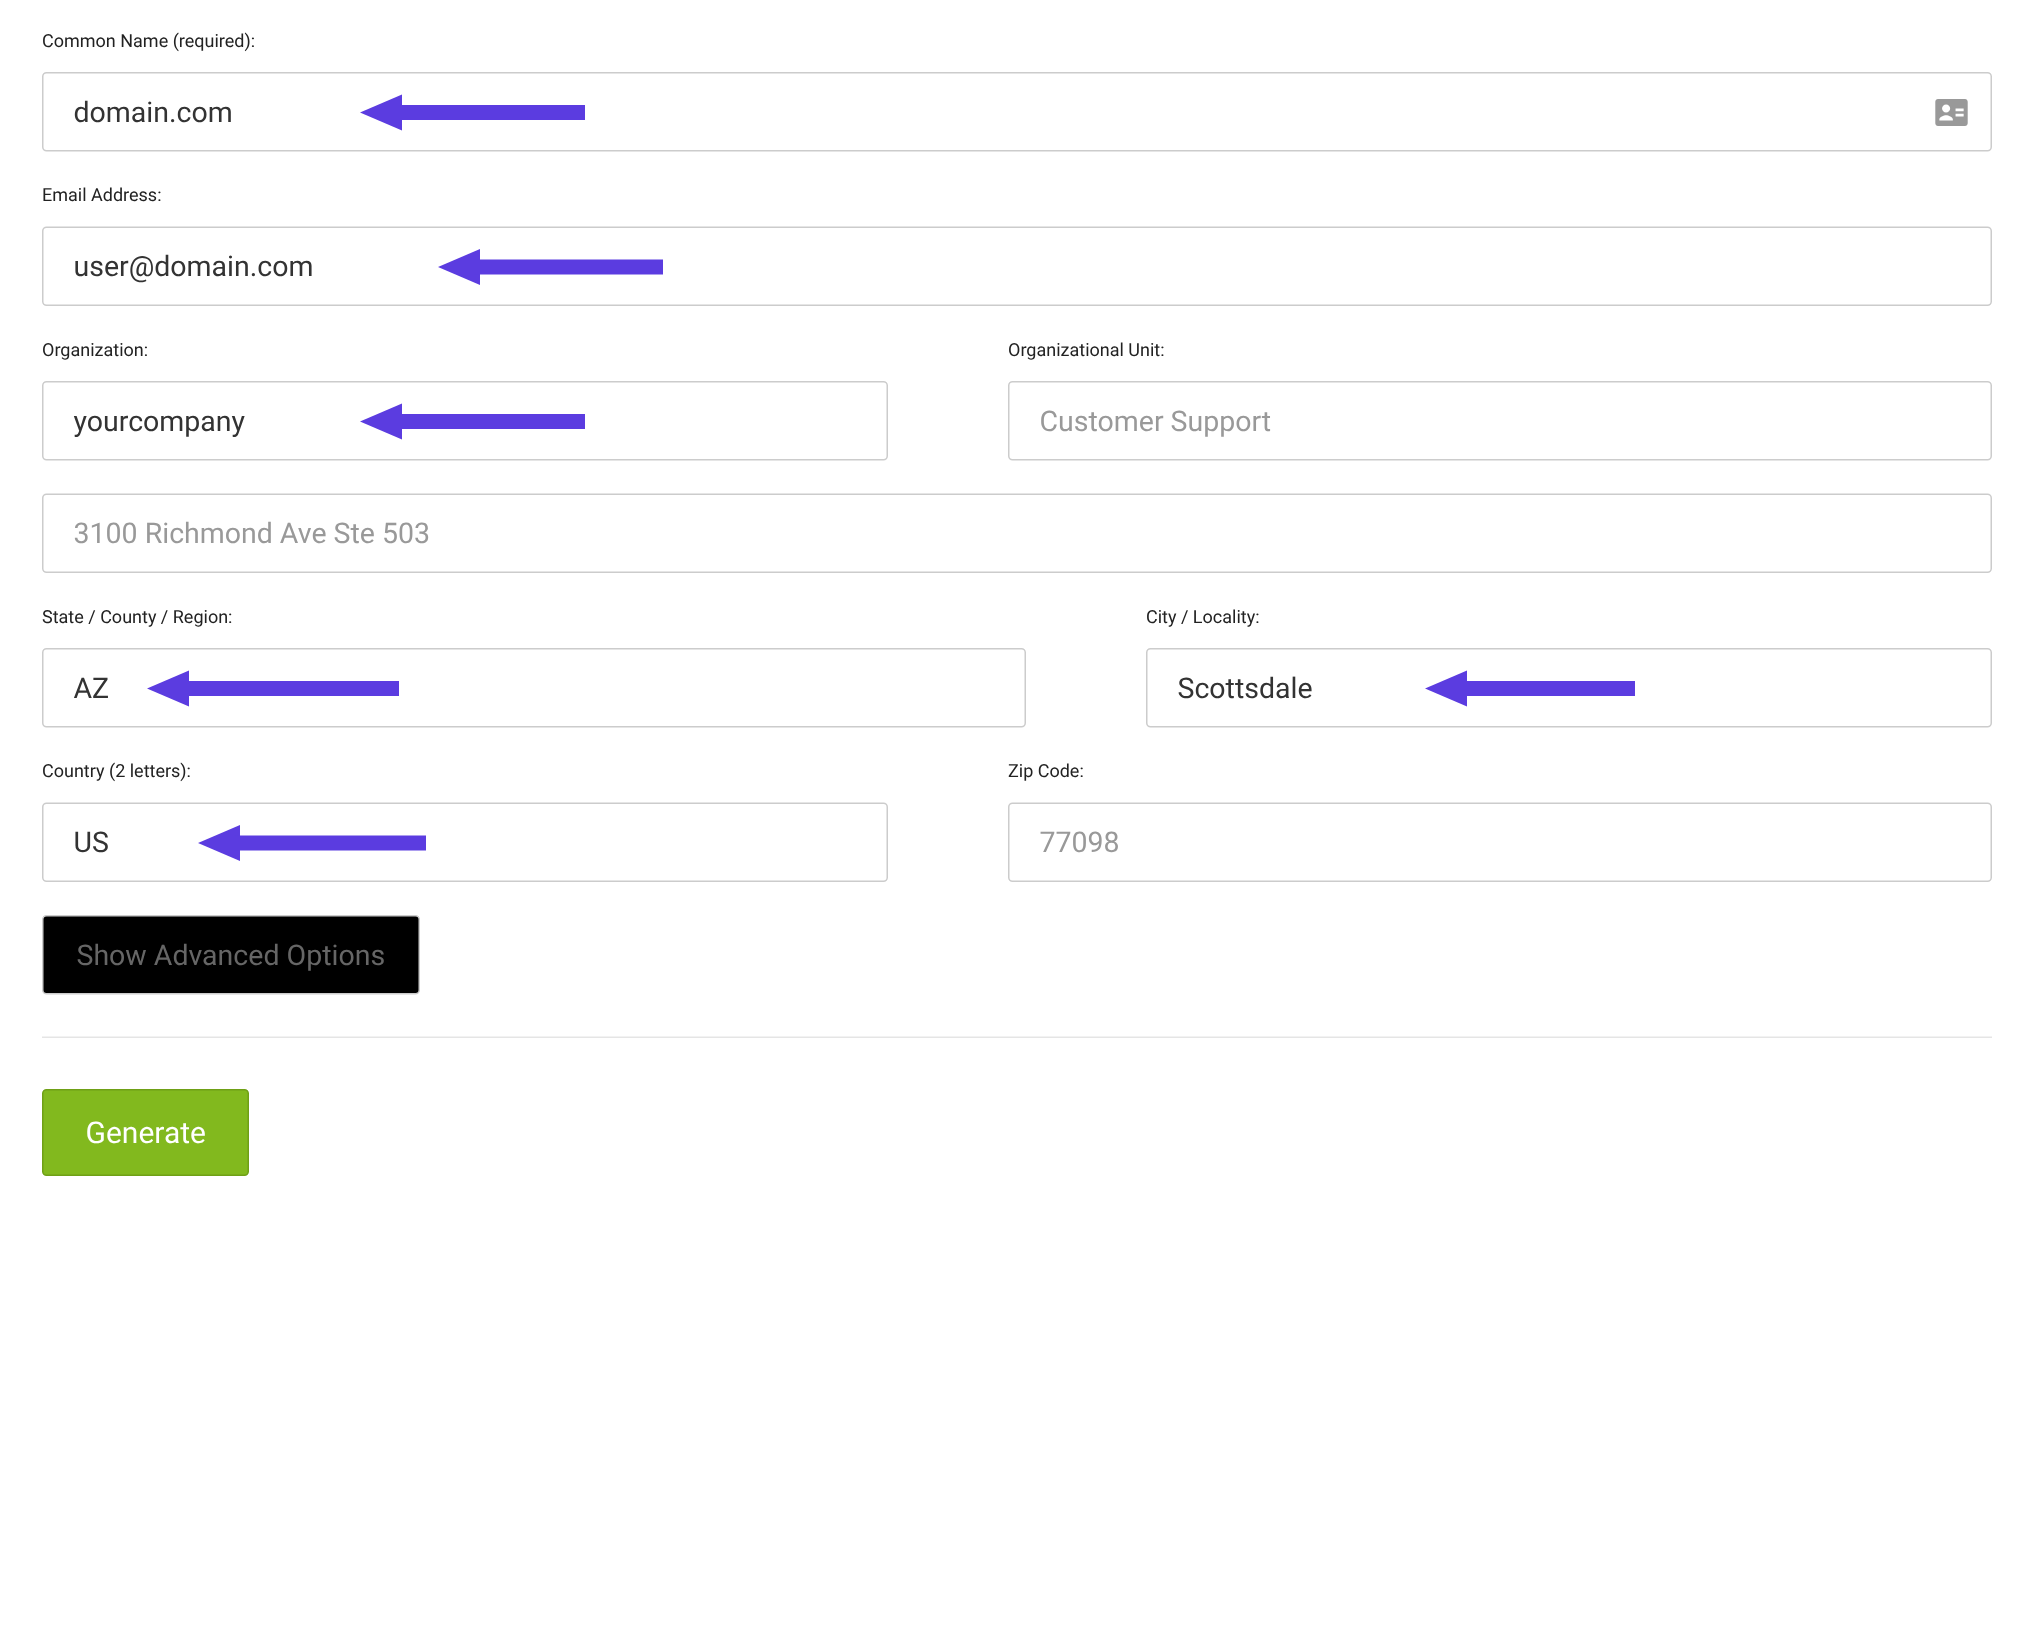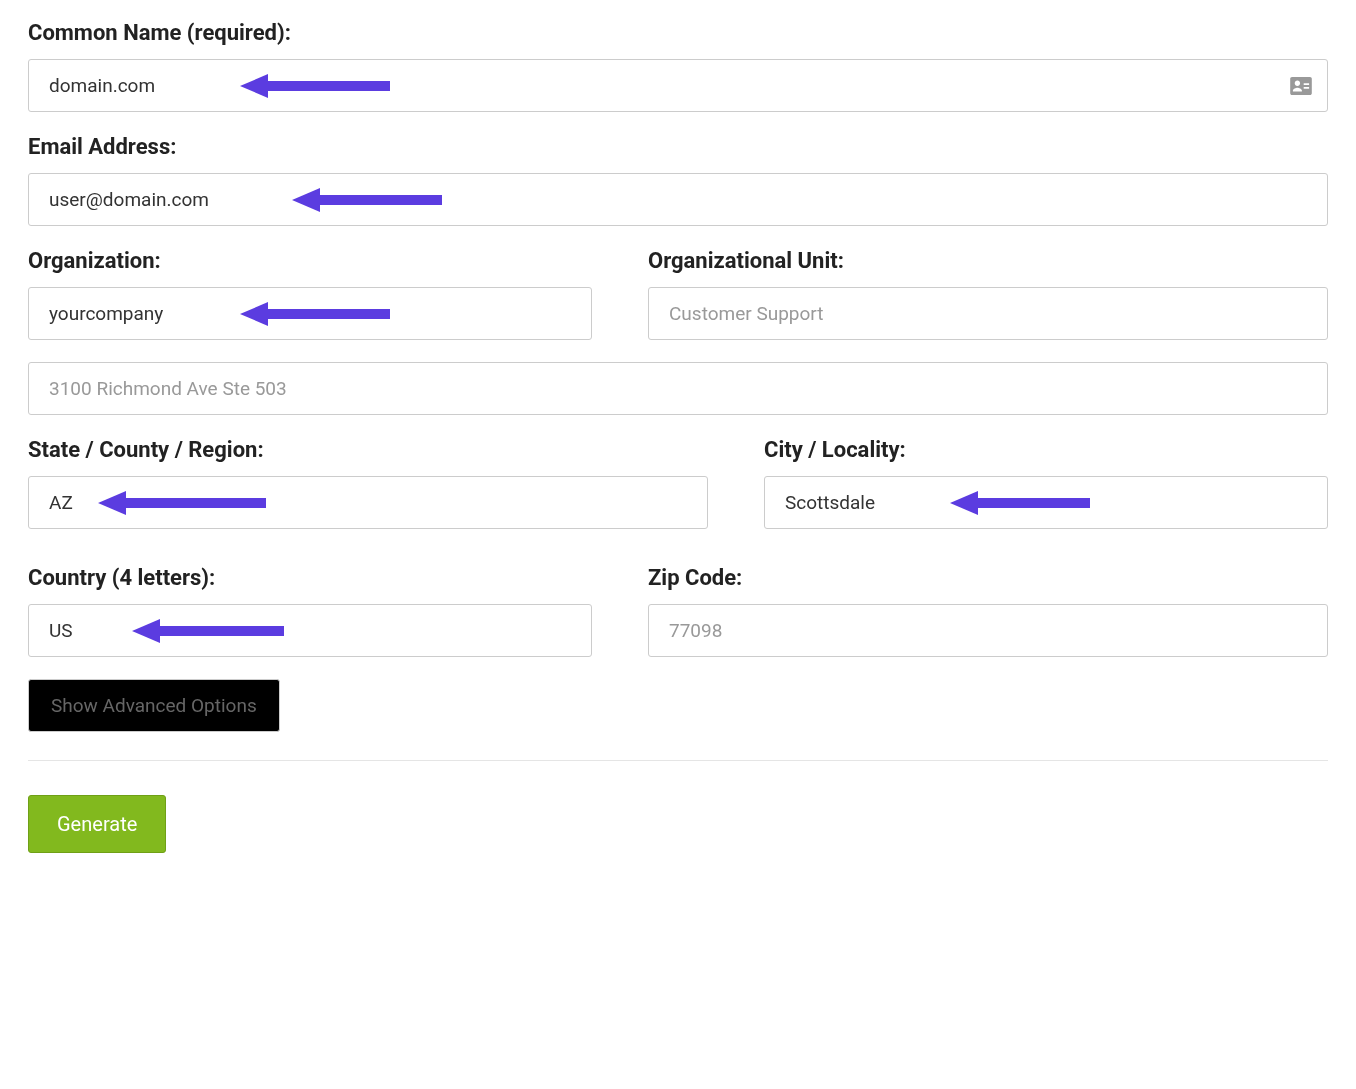--- a/index.html
+++ b/index.html
@@ -11,33 +11,32 @@
       font-family: -apple-system, BlinkMacSystemFont, "Segoe UI", Roboto, "Helvetica Neue", Arial, sans-serif;
       background: #ffffff;
       padding: 20px 28px;
       width: 1356px;
     }
     .form-group {
       margin-bottom: 22px;
     }
     .form-row {
       display: flex;
-      gap: 56px;
-      margin-top: 14px;
+      gap: 80px;
     }
     .form-col {
       flex: 1;
     }
     .form-col-half {
       width: 564px;
     }
     label {
       display: block;
-      font-weight: 700;
-      font-size: 22px;
+      font-weight: 400;
+      font-size: 12px;
       color: #222222;
       margin-bottom: 14px;
     }
     .input-wrapper {
       position: relative;
     }
     input[type="text"] {
       width: 100%;
       padding: 14px 20px;
       font-size: 19px;
@@ -196,21 +195,21 @@
           </g>
         </svg>
       </div>
     </div>
   </div>
 </div>
 
 
 <div class="form-row">
   <div class="form-group form-col-half">
-    <label>Country (4 letters):</label>
+    <label>Country (2 letters):</label>
     <div class="input-wrapper">
       <input type="text" value="US" style="">
       <div class="arrow" style="left: 104px;">
         <svg width="152" height="30" viewBox="0 0 152 30">
           <g fill="#5b3ce0">
             <polygon points="0,15 28,3 28,27"></polygon>
             <rect x="24" y="10" width="128" height="10"></rect>
           </g>
         </svg>
       </div>

